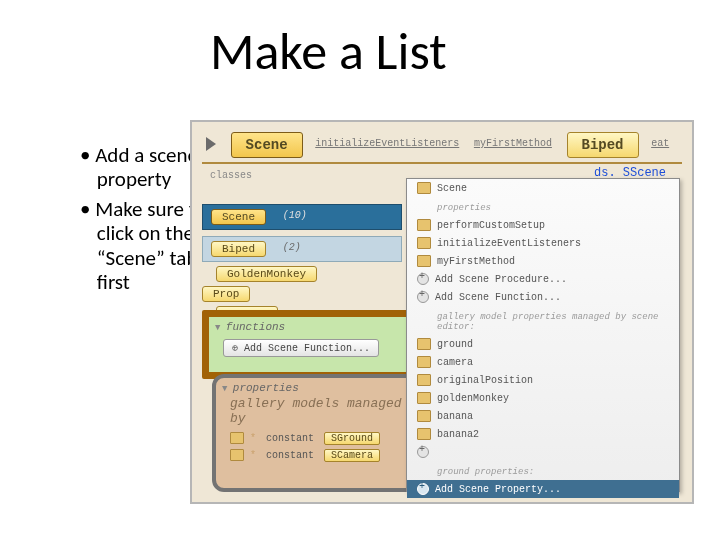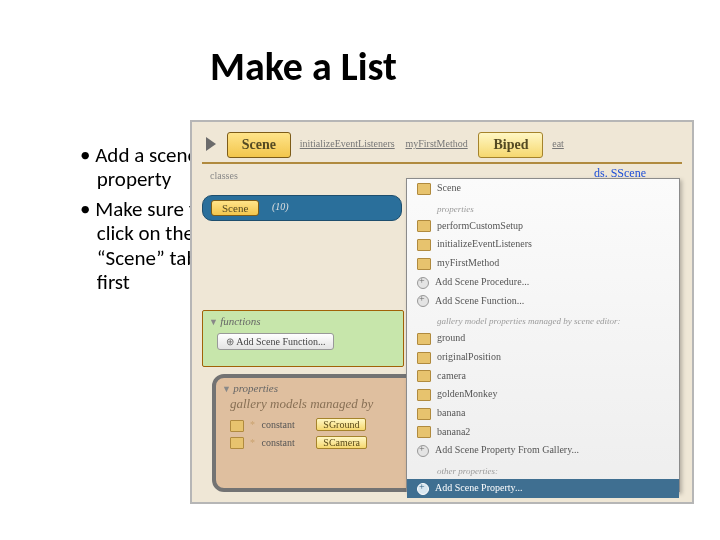--- a/index.html
+++ b/index.html
@@ -1,50 +1,50 @@
 <!DOCTYPE html>
 <html><head>
 <meta charset="utf-8">
 <style>
   html,body{margin:0;padding:0;width:720px;height:540px;background:#fff;font-family:"Calibri","Segoe UI",Arial,sans-serif;color:#000;overflow:hidden}
   .slide{position:relative;width:720px;height:540px}
-  .title{position:absolute;left:210px;top:42px;font-size:40px;font-weight:700}
+  .title{position:absolute;left:210px;top:19px;font-size:52px;font-weight:400}
   .bullets{position:absolute;left:40px;top:122px;width:140px;font-size:21px;line-height:1.15}
   .bullets li{list-style:none;margin:0 0 6px 0;text-indent:-.8em;padding-left:.8em}
   .bullets li:before{content:"• ";}
-  .shot{position:absolute;left:190px;top:120px;width:500px;height:380px;background:#efe7d6;border:2px solid #b6b6b6;font-family:Liberation Serif, serif;font-size:11px;color:#333}
+  .shot{position:absolute;left:190px;top:120px;width:500px;height:380px;background:#efe7d6;border:2px solid #b6b6b6;font-family:Liberation Mono, monospace;font-size:11px;color:#333}
   
   .topRow{position:absolute;left:10px;top:10px;right:10px;height:30px;border-bottom:2px solid #b08a3e;white-space:nowrap}
   .hex{display:inline-block;background:linear-gradient(#fff7c4,#f6d86f);border:1px solid #a5832b;border-radius:3px;padding:3px 10px;position:relative;margin-right:6px;font-size:12px;color:#544a23;vertical-align:top}
   .hex.sel{background:linear-gradient(#ffe48a,#f3c64c);border-color:#7d5c18}
   .hex.big{padding:4px 14px;font-size:14px;font-weight:bold}
   .mini{display:inline-block;font-size:10px;color:#777;margin-right:8px;text-decoration:underline;vertical-align:top;margin-top:6px}
   .tri{display:inline-block;width:0;height:0;border-top:7px solid transparent;border-bottom:7px solid transparent;border-left:10px solid #6b6b6b;vertical-align:top;margin:5px 8px 0 4px}
   
   .leftCol{position:absolute;left:10px;top:44px;width:200px;bottom:10px}
-  .classesLbl{font-size:10px;color:#888;margin:4px 0 14px 8px}
-  .classRow{position:relative;background:#c3d6e2;border:1px solid #8faab8;border-radius:10px;padding:4px 8px;margin:4px 0 0 0}
+  .classesLbl{font-size:10px;color:#888;margin:4px 0 23px 8px}
+  .classRow{position:relative;background:#c3d6e2;border:1px solid #8faab8;border-radius:0;padding:4px 8px;margin:4px 0 0 0}
   .classRow.sel{background:#2a6f9b;color:#fff;border-color:#1e4e6d}
   .classList{margin-top:6px}
   .classList .indent{padding-left:14px;margin:4px 0}
   .classList .hex{padding:1px 10px;font-size:11px;color:#5a4a19}
   .count{font-size:10px;color:#666;font-style:italic;margin-left:4px}
   .classRow.sel .count{color:#e0e0e0}
   
-  .funcBox{position:absolute;left:10px;top:188px;width:200px;height:55px;background:#c7e6ab;border:1px solid #a16207;border-radius:2px}
+  .funcBox{position:absolute;left:10px;top:188px;width:200px;height:55px;background:#c7e6ab;border:7px solid #a16207;border-radius:2px}
   .boxHead{font-size:11px;font-style:italic;color:#666;padding:4px 0 0 6px}
   .boxHead:before{content:"▼ ";font-style:normal;font-size:9px;color:#888}
   .addBtn{margin:6px 0 0 14px;display:inline-block;background:linear-gradient(#fff,#e4e4e4);border:1px solid #999;border-radius:3px;padding:2px 8px;font-size:10px;color:#444}
   .addBtn:before{content:"⊕ ";color:#666}
   
   .propBox{position:absolute;left:20px;top:252px;width:200px;bottom:10px;background:#dfbf9f;border:4px solid #737373;border-radius:12px}
   .subNote{font-size:13px;font-style:italic;color:#887055;padding:2px 0 4px 14px}
   .propItem{font-size:10px;color:#555;padding:2px 0 2px 14px}
   .propItem .star{color:#caa26e;margin-right:4px}
-  .miniHex{display:inline-block;background:linear-gradient(#fff7c4,#f6d86f);border:1px solid #a5832b;border-radius:2px;padding:0 6px;font-size:10px;color:#5a4a19;margin-left:19px}
+  .miniHex{display:inline-block;background:linear-gradient(#fff7c4,#f6d86f);border:1px solid #a5832b;border-radius:2px;padding:0 6px;font-size:10px;color:#5a4a19;margin-left:4px}
   
   .headerCut{position:absolute;right:2px;top:44px;width:96px;height:16px;font-size:12px;color:#1d4ed8;white-space:nowrap;overflow:hidden}
   
   .menu{position:absolute;left:214px;top:56px;width:272px;bottom:10px;background:linear-gradient(#fbfbfb,#eeeeee);border:1px solid #8b8b8b;box-shadow:2px 2px 4px rgba(0,0,0,.25)}
   .menuSec{font-size:9px;font-style:italic;color:#9b9b9b;padding:6px 0 3px 30px}
   .menuItem{font-size:10px;color:#555;padding:3px 0 3px 10px;white-space:nowrap}
   .menuItem.hl{background:#3f6f91;color:#fff}
   .ficon{display:inline-block;width:12px;height:10px;background:#e7c36e;border:1px solid #b08a3e;border-radius:1px;margin-right:6px;vertical-align:middle}
   .ficon.add{background:#e4e4e4;border-color:#999;border-radius:50%;width:10px;height:10px;position:relative}
   .ficon.add:before{content:"+";position:absolute;left:1px;top:-3px;font-size:10px;color:#666}
@@ -76,20 +76,31 @@
     <div class="headerCut">ds. SScene</div>
 
     <div class="leftCol">
       <div class="classesLbl">classes</div>
 
       <div class="classRow sel">
         <span class="hex sel" style="padding:1px 10px;font-size:11px">Scene</span>
         <span class="count">(10)</span>
       </div>
 
+      <div class="classList">
+        <div class="classRow">
+          <span class="hex">Biped</span>
+          <span class="count">(2)</span>
+        </div>
+        <div class="indent"><span class="hex">GoldenMonkey</span></div>
+        <div class="classRow" style="border:none;background:transparent;padding:0">
+          <span class="hex">Prop</span>
+        </div>
+        <div class="indent"><span class="hex">Banana</span></div>
+      </div>
     </div>
 
     <div class="funcBox">
       <div class="boxHead">functions</div>
       <span class="addBtn">Add Scene Function...</span>
     </div>
 
     <div class="propBox">
       <div class="boxHead">properties</div>
       <div class="subNote">gallery models managed by</div>
@@ -108,24 +119,24 @@
     <div class="menu">
       <div class="menuItem"><span class="ficon"></span><span>Scene</span></div>
       <div class="menuSec">properties</div>
       <div class="menuItem"><span class="ficon"></span><span>performCustomSetup</span></div>
       <div class="menuItem"><span class="ficon"></span><span>initializeEventListeners</span></div>
       <div class="menuItem"><span class="ficon"></span><span>myFirstMethod</span></div>
       <div class="menuItem"><span class="ficon add"></span><span>Add Scene Procedure...</span></div>
       <div class="menuItem"><span class="ficon add"></span><span>Add Scene Function...</span></div>
       <div class="menuSec">gallery model properties managed by scene editor:</div>
       <div class="menuItem"><span class="ficon"></span><span>ground</span></div>
+      <div class="menuItem"><span class="ficon"></span><span>camera</span></div>
       <div class="menuItem"><span class="ficon"></span><span>originalPosition</span></div>
-      <div class="menuItem"><span class="ficon"></span><span>camera</span></div>
       <div class="menuItem"><span class="ficon"></span><span>goldenMonkey</span></div>
       <div class="menuItem"><span class="ficon"></span><span>banana</span></div>
       <div class="menuItem"><span class="ficon"></span><span>banana2</span></div>
-      <div class="menuItem"><span class="ficon add"></span><span>Add Scene Property From Gallery...</span></div>
-      <div class="menuSec">other properties:</div>
+      <div class="menuItem"><span class="ficon add"></span></div>
+      <div class="menuSec">ground properties:</div>
       <div class="menuItem hl"><span class="ficon add"></span><span>Add Scene Property...</span></div>
     </div>
 
   </div>
 </div>
 
 </body></html>

